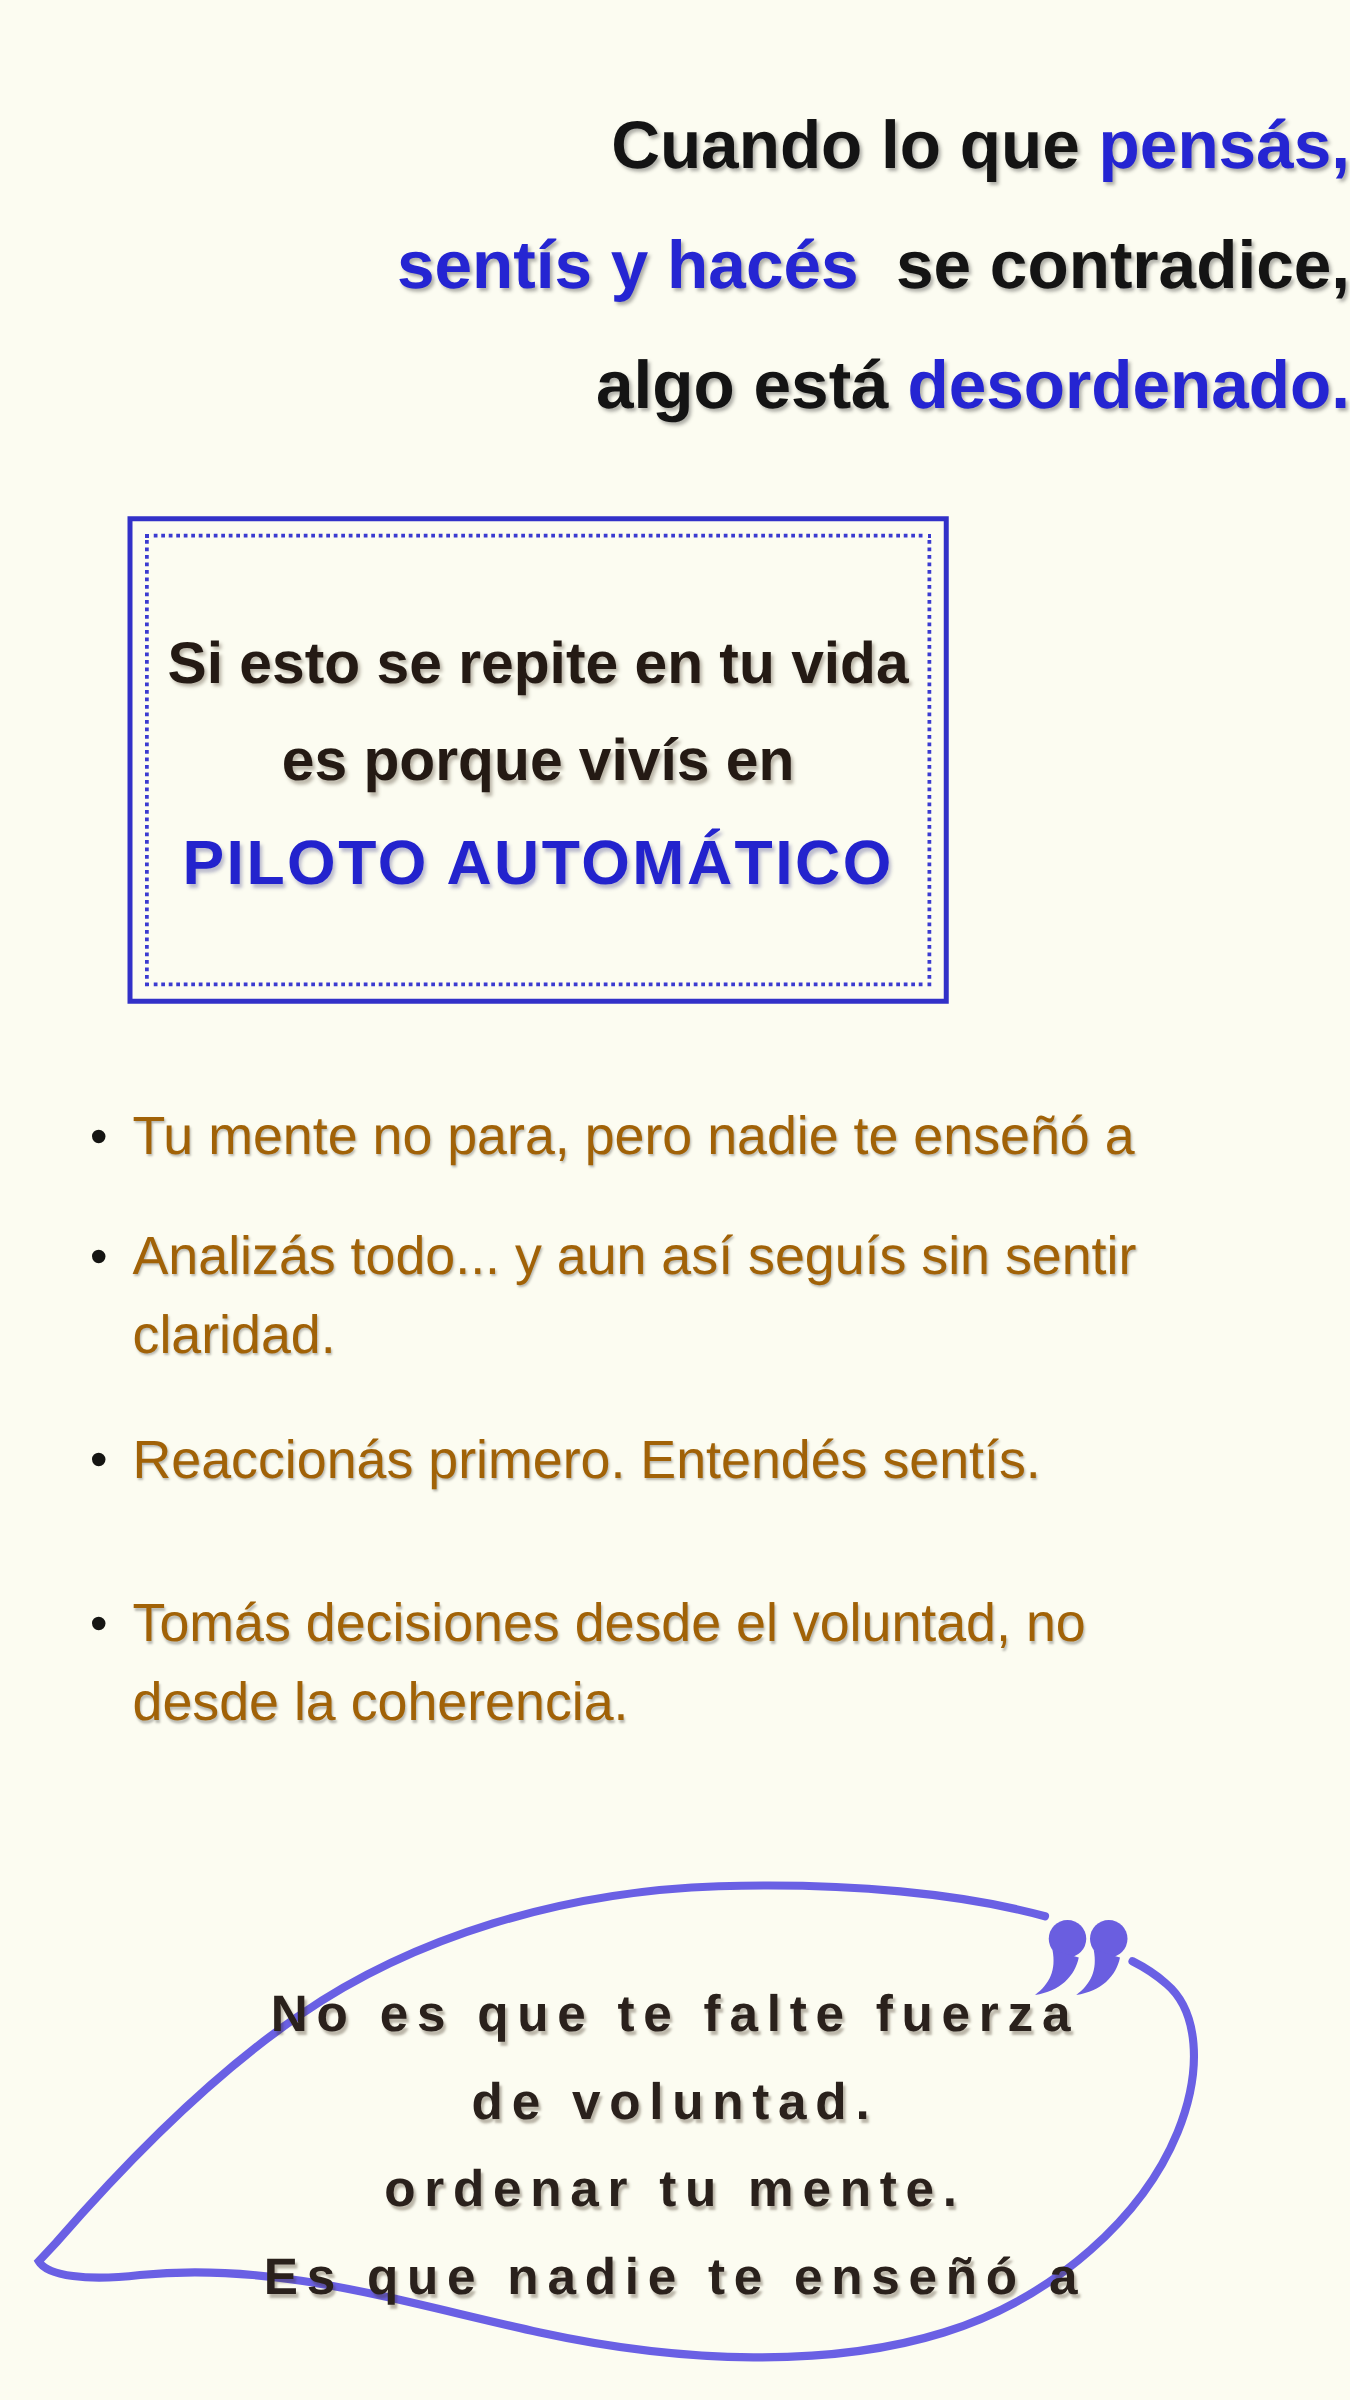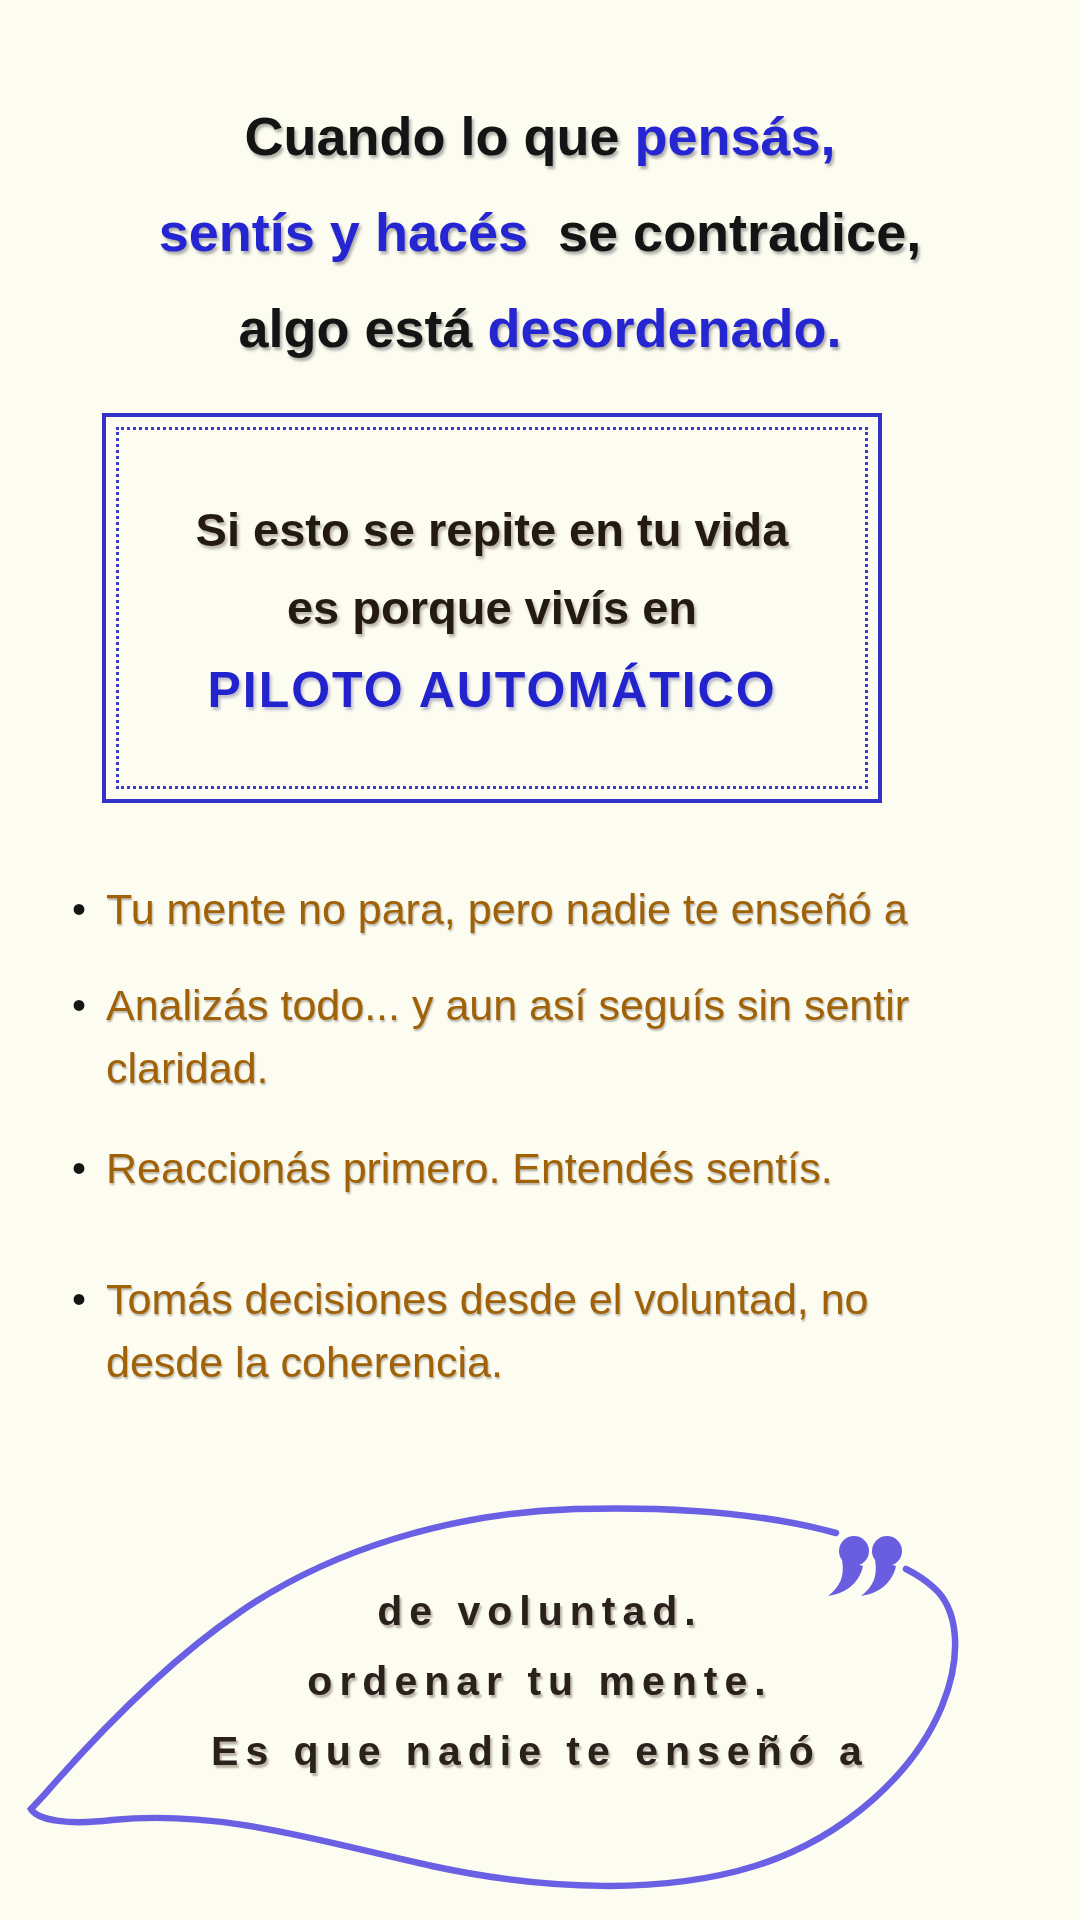--- a/index.html
+++ b/index.html
@@ -10,39 +10,39 @@
     height: 1920px;
     margin: 0 auto;
     background: #fcfcf1;
     overflow: hidden;
     font-family: "Liberation Sans", "DejaVu Sans", sans-serif;
   }
 
   
   .headline {
     position: absolute;
-    top: 88px; left: 0;
+    top: 68px; left: 0;
     width: 1080px;
-    text-align: center;
+    text-align: right;
   }
   .headline-line {
     line-height: 96px;
     font-size: 54px;
     font-weight: bold;
     white-space: pre-wrap;
     text-shadow: 2px 3px 3px rgba(45,45,45,0.38);
   }
   .seg-dark { color: #141414; }
   .seg-blue { color: #2525d2; }
 
   
   .callout-box {
     position: absolute;
     left: 102px; top: 413px;
-    width: 780px; height: 390px;
+    width: 657px; height: 390px;
     border: 4px solid #3231c8;
     background: transparent;
   }
   .callout-inner {
     position: absolute;
     inset: 10px;
     border: 3px dotted #3b3bd0;
   }
   .callout-content {
     position: absolute;
@@ -167,18 +167,19 @@
          C 924 1579, 914 1573, 906 1569" fill="none" stroke="#6a60e4" stroke-width="6.5" stroke-linecap="round"></path>
     <g fill="#6a5ee0">
       <circle cx="854" cy="1551" r="15"></circle>
       <path d="M 842 1560 C 845 1576 840 1587 828 1596 C 848 1593 860 1581 863 1566 Z"></path>
       <circle cx="887" cy="1551" r="15"></circle>
       <path d="M 875 1560 C 878 1576 873 1587 861 1596 C 881 1593 893 1581 896 1566 Z"></path>
     </g>
   </svg>
 
   <div class="bubble-text">
+    <div class="bubble-line">No es que te falte fuerza</div>
     <div class="bubble-line">de voluntad.</div>
     <div class="bubble-line">ordenar tu mente.</div>
     <div class="bubble-line">Es que nadie te enseñó a</div>
   </div>
 
 </div>
 
 </body></html>

